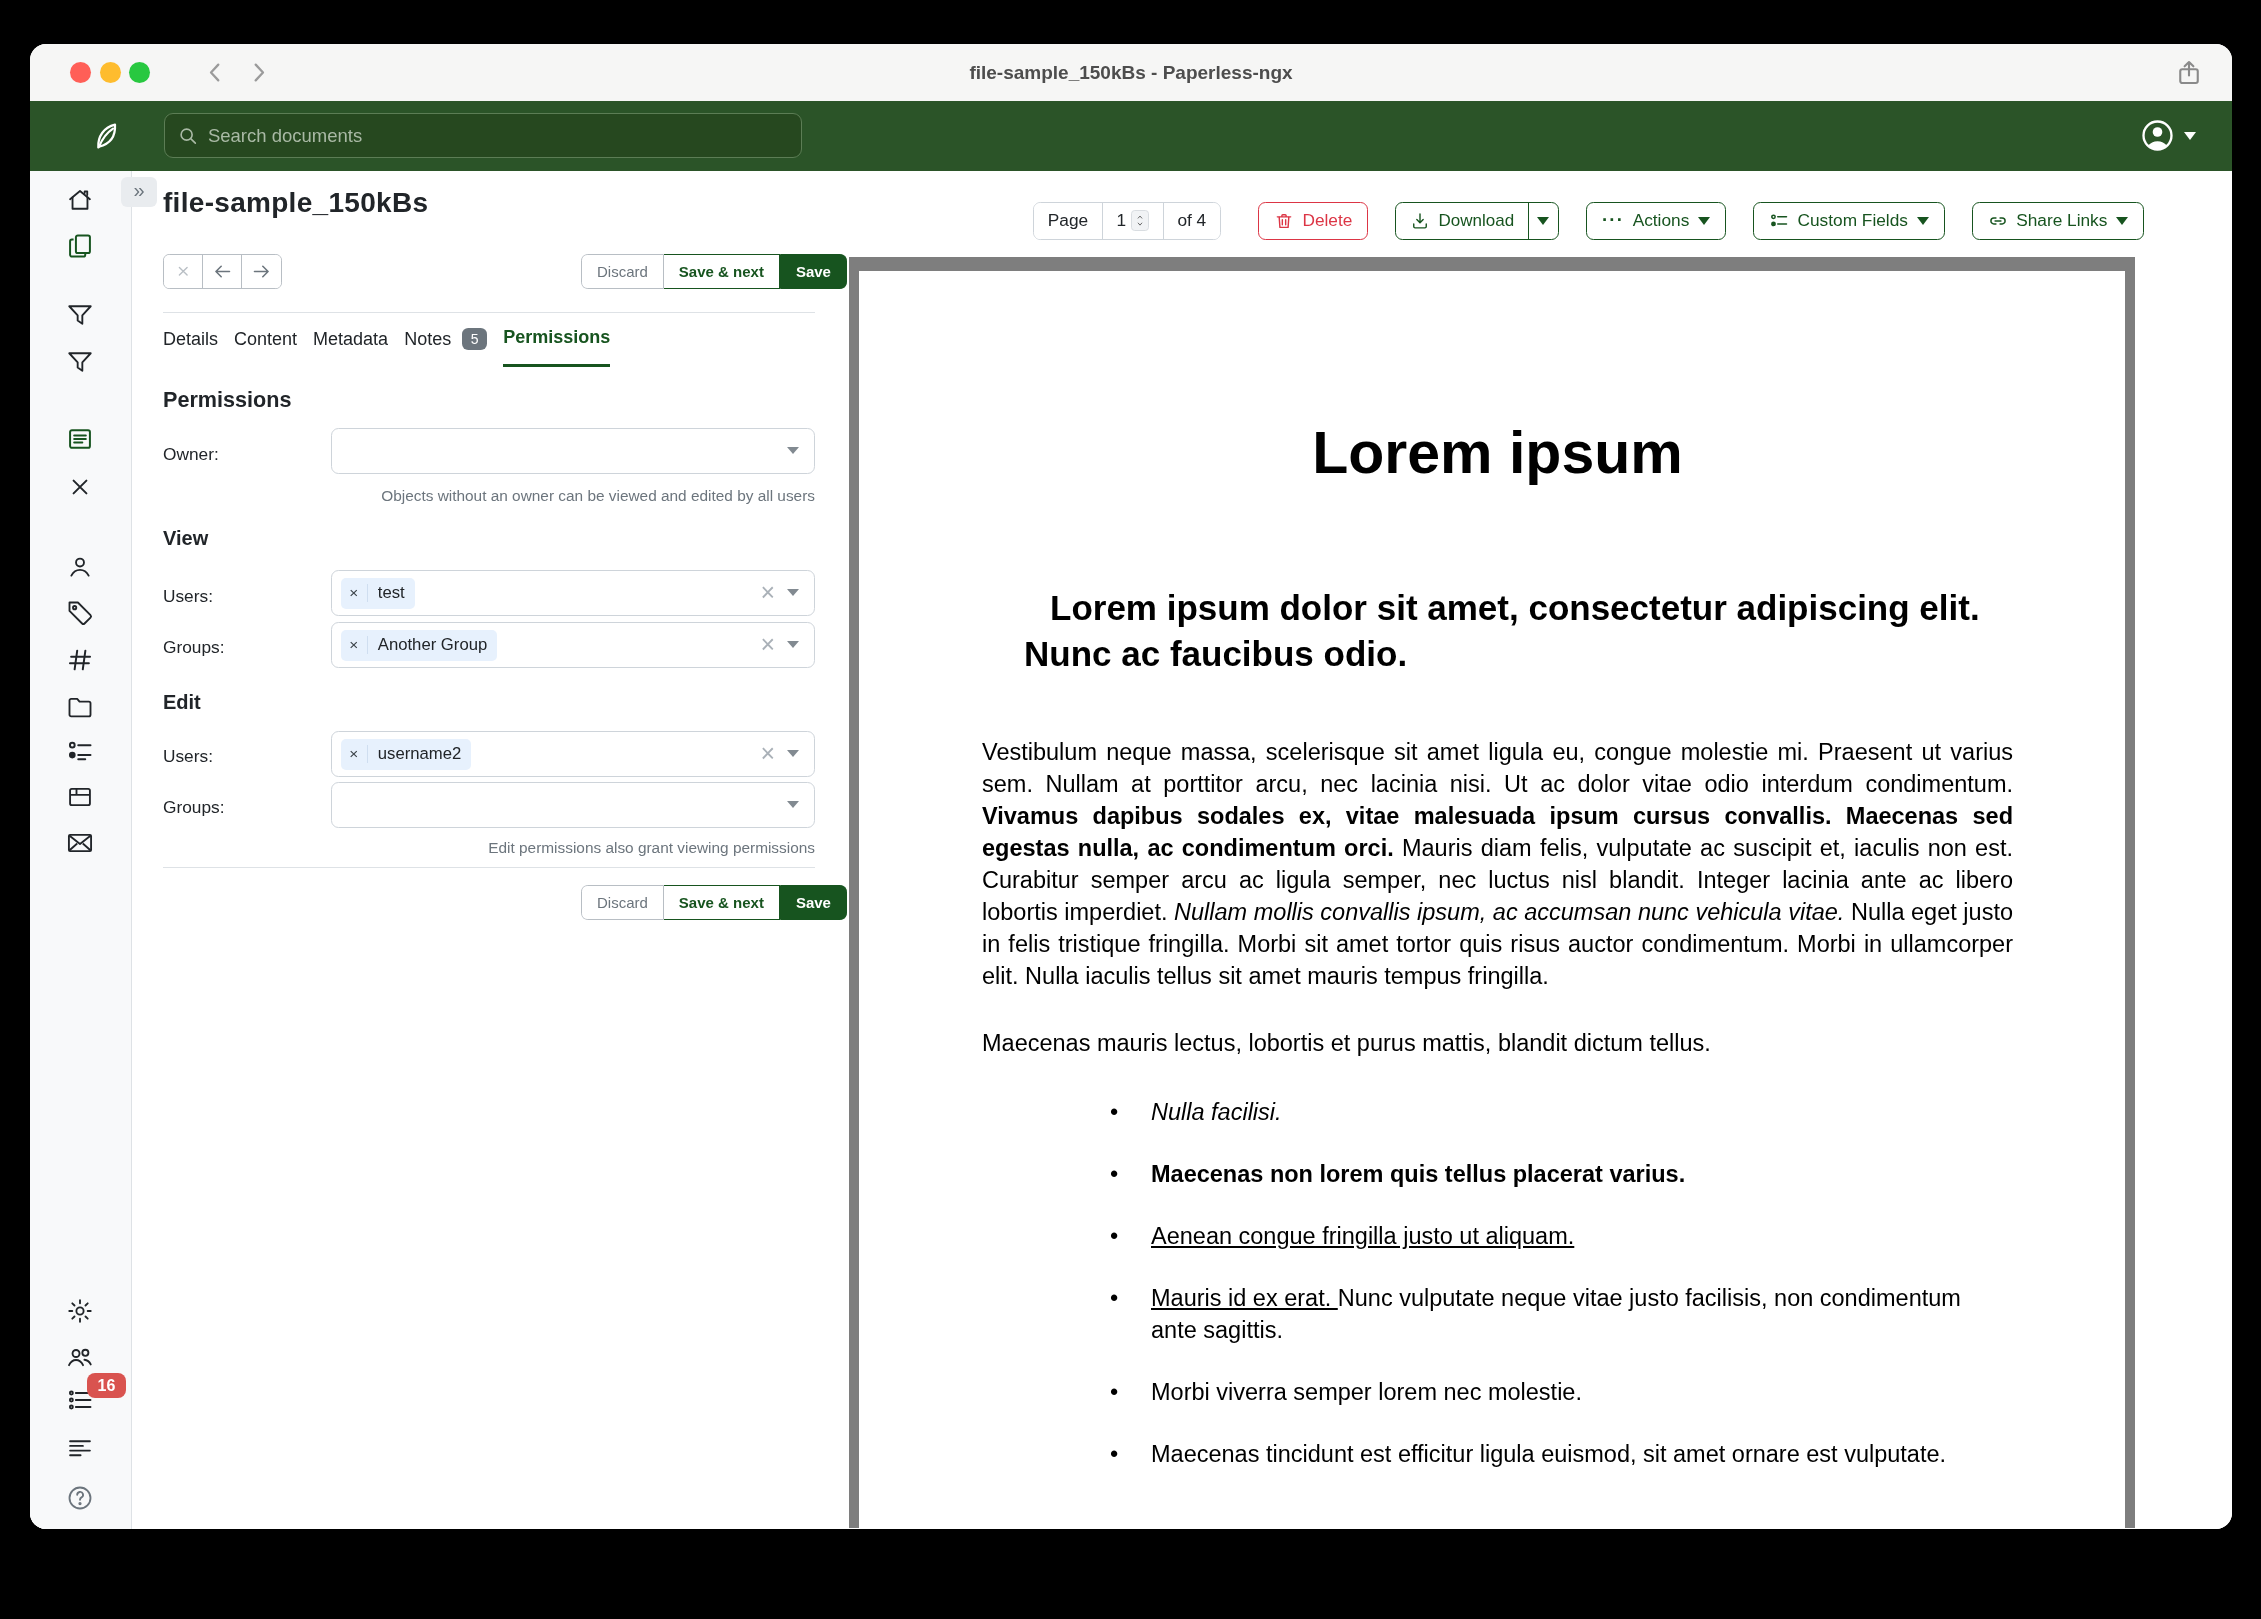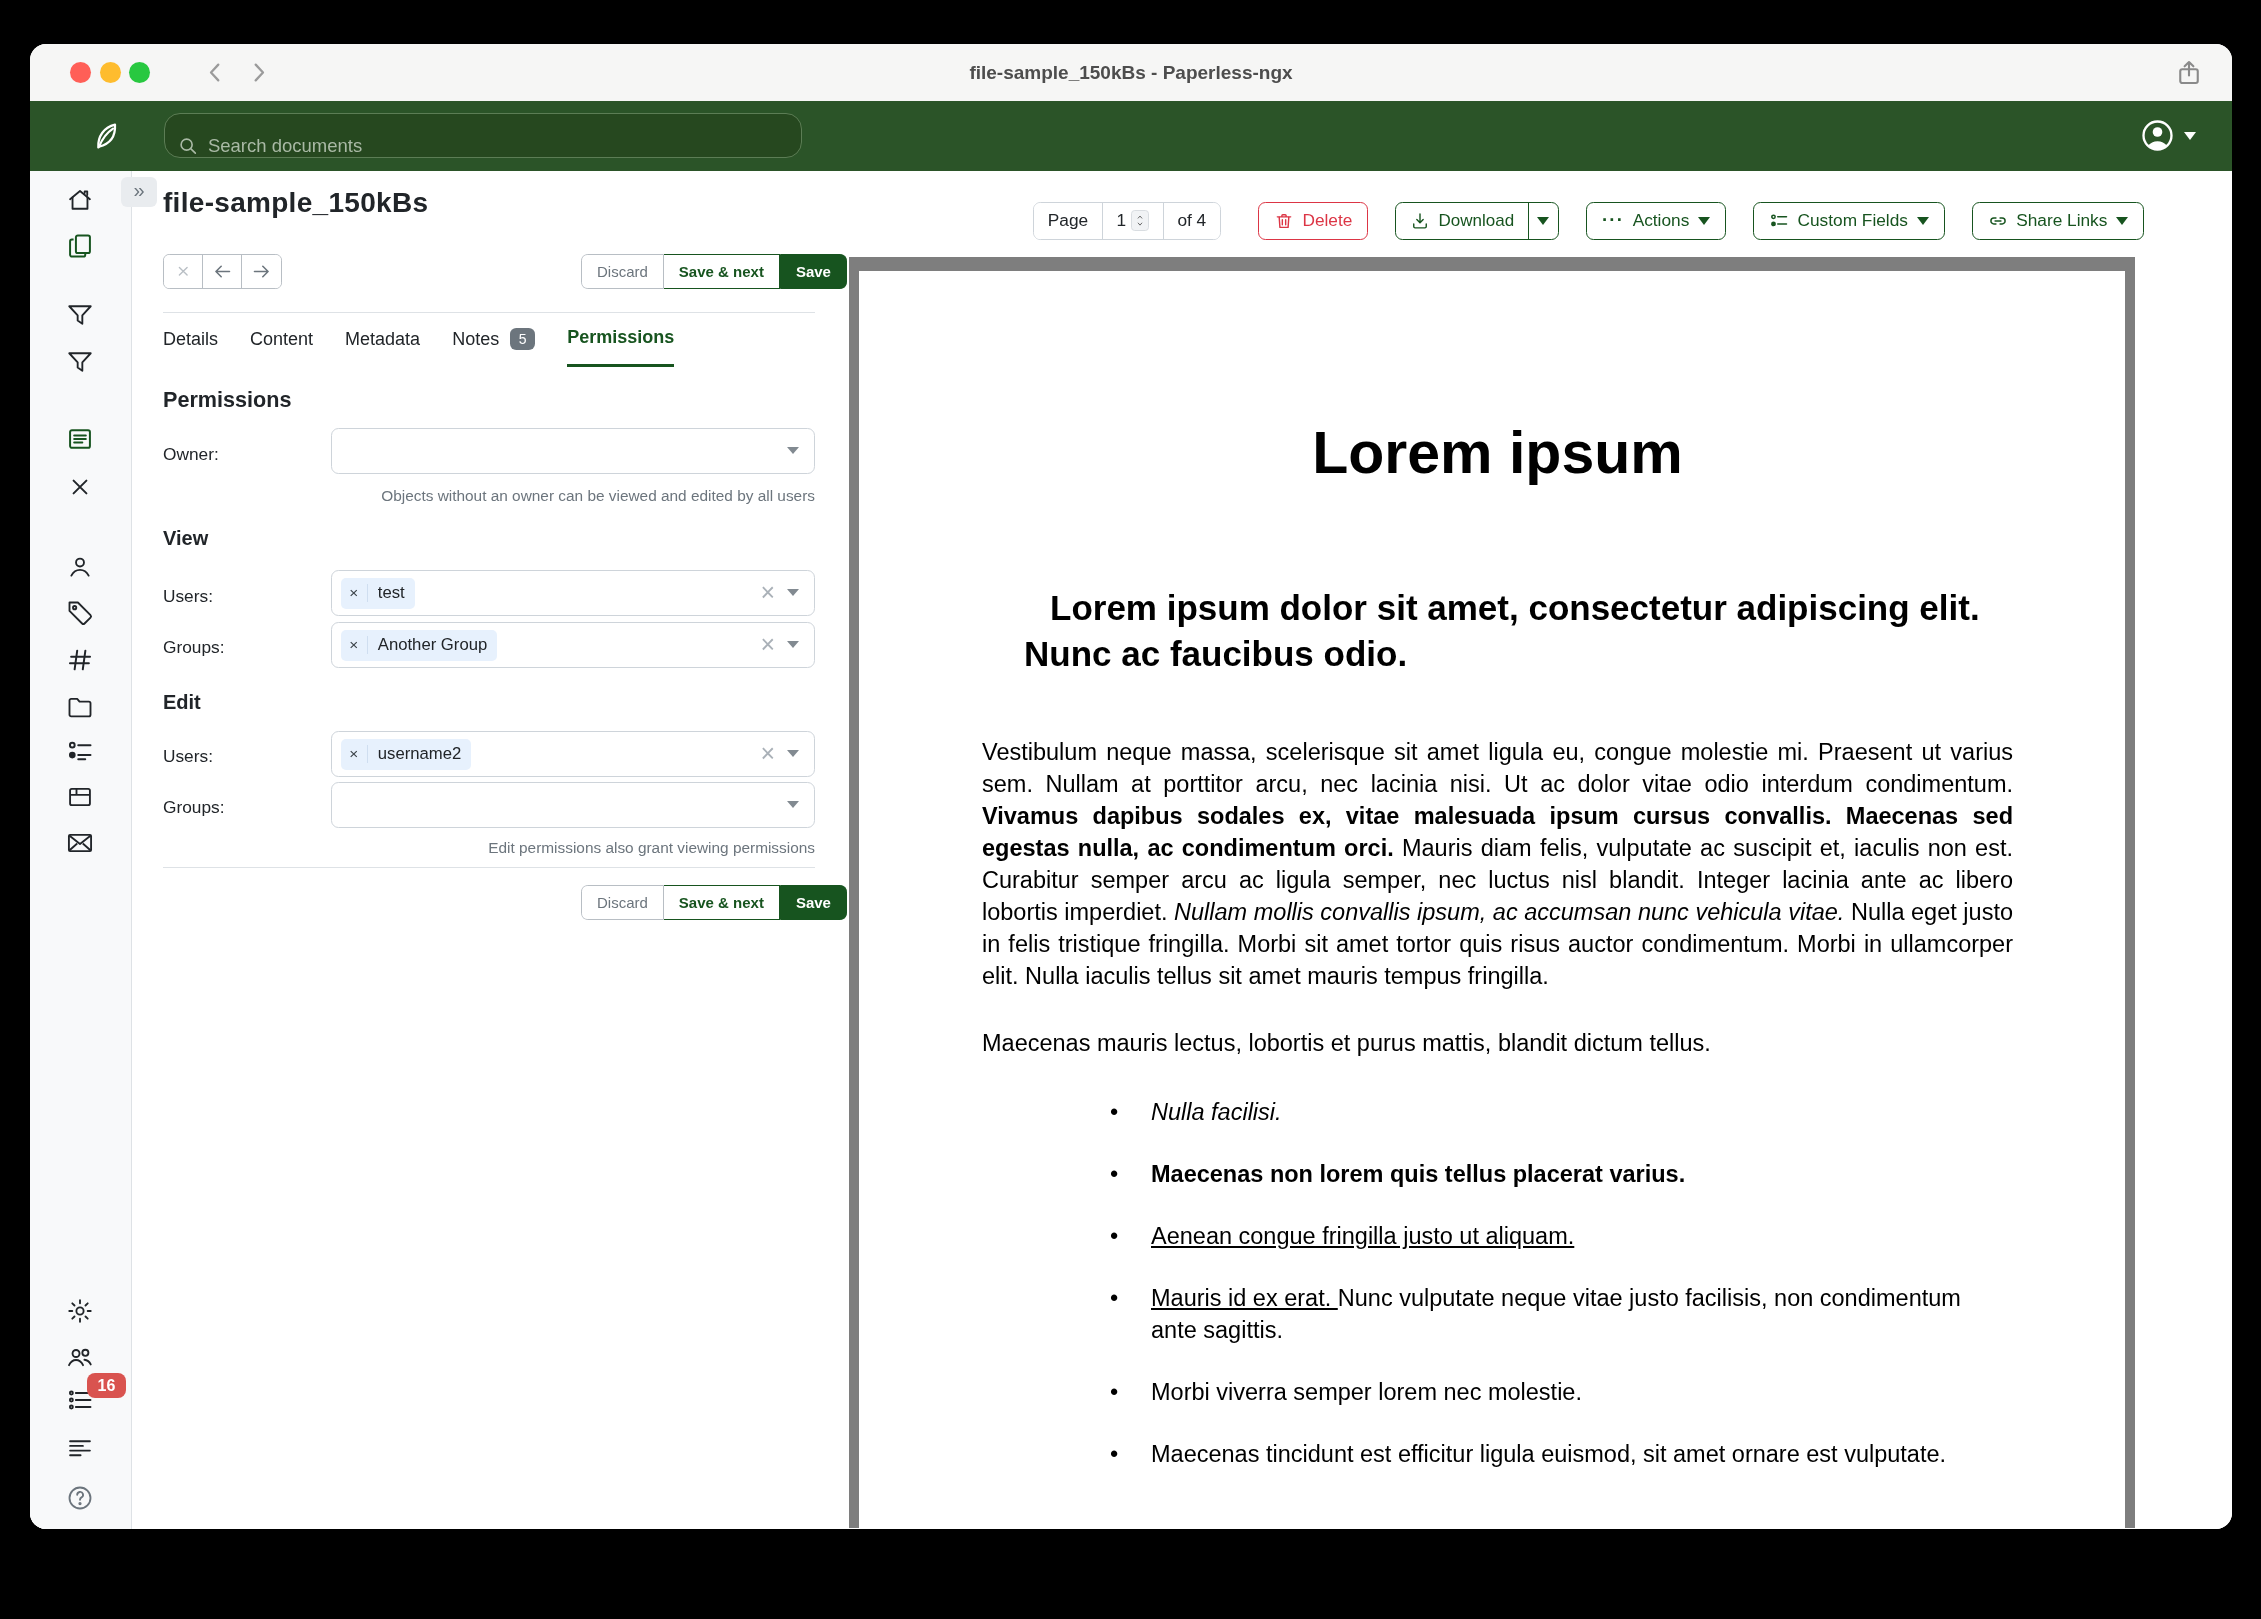--- a/index.html
+++ b/index.html
@@ -17,21 +17,21 @@
   .t-yellow{left:70px;background:#febc2e;}
   .t-green{left:99px;background:#28c840;}
   .nav-chev{position:absolute;top:15px;width:27px;height:27px;color:#9b9b9b;}
   .chev-back{left:172px;}
   .chev-fwd{left:215px;}
   .tb-title{position:absolute;left:0;right:0;top:0;height:57px;line-height:57px;text-align:center;font-size:19px;color:#4d4d4d;font-weight:700;}
   .tb-share{position:absolute;right:28px;top:13.6px;width:30px;height:30px;color:#8a8a8a;}
   
   .appbar{position:relative;height:70px;background:var(--header-green);}
   .logo{position:absolute;left:59px;top:18.5px;width:32px;height:32px;color:#fff;}
-  .searchbox{position:absolute;left:134px;top:12.3px;width:638px;height:45px;background:var(--search-green);border:1.2px solid #5c7d55;border-radius:16px;display:flex;align-items:flex-end;padding:0 12.3px;gap:8.6px;color:#a9b9a5;}
+  .searchbox{position:absolute;left:134px;top:12.3px;width:638px;height:45px;background:var(--search-green);border:1.2px solid #5c7d55;border-radius:9px;display:flex;align-items:center;padding:0 12.3px;gap:8.6px;color:#a9b9a5;}
   .searchbox .ph{font-size:18.5px;color:#a9b9a5;}
   .avatarbox{position:absolute;right:36px;top:17.3px;display:flex;align-items:center;gap:8.6px;color:#fff;}
   
   .content{position:relative;display:flex;height:1358px;background:#fff;}
   .sidebar{position:relative;width:102px;background:#f8f9fa;border-right:1.2px solid var(--light-border);flex:0 0 102px;}
   .sb-icon{position:absolute;left:36px;width:28px;height:28px;color:var(--ink);}
   .sb-icon.green{color:var(--green);}
   .sb-expand{position:absolute;left:91px;top:6.2px;width:36px;height:30px;background:#e9ecef;border-radius:6.2px;color:#6c757d;font-size:20px;line-height:27px;text-align:center;z-index:5;}
   .tasks-badge{position:absolute;left:57px;top:1202px;min-width:39px;height:25px;background:var(--badge-red);border-radius:8px;color:#fff;font-size:16px;font-weight:700;text-align:center;line-height:25px;padding:0 6.2px;z-index:3;}
   .main{position:relative;flex:1;}
@@ -56,21 +56,21 @@
   .navgroup .nbtn.dim{color:#b9bfc5;}
   .savegroup{position:absolute;display:flex;height:35px;border-radius:6.2px;overflow:hidden;}
   .savegroup.top{left:449px;top:83px;}
   .savegroup.bottom{left:449px;top:714px;}
   .sg-btn{display:flex;align-items:center;padding:0 15px;font-size:15px;background:#fff;}
   .sg-discard{border:1.2px solid #b8bec4;color:#6c757d;border-radius:6.2px 0 0 6.2px;}
   .sg-savenext{border:1.2px solid var(--green);border-left:none;color:var(--green);font-weight:600;}
   .sg-save{border:1.2px solid var(--green);background:var(--green);color:#fff;font-weight:600;border-radius:0 6.2px 6.2px 0;}
   .divider{position:absolute;left:31px;width:652px;height:1.2px;background:var(--light-border);}
   .d1{top:141px;} .d2{top:696px;}
-  .tabs{position:absolute;left:31px;top:156px;display:flex;align-items:center;gap:32px;justify-content:space-between;}
+  .tabs{position:absolute;left:31px;top:156px;display:flex;align-items:center;gap:16px;justify-content:space-between;}
   .tab{font-size:18px;color:var(--ink);padding-bottom:16px;}
   .tab.notes{display:flex;align-items:center;gap:11px;padding-bottom:16px;}
   .notes-badge{background:var(--muted);color:#fff;font-size:14px;border-radius:6.2px;padding:3.7px 8.6px;line-height:1;}
   .tab.active{color:var(--green);font-weight:700;border-bottom:3.1px solid var(--green);}
   .form-h1{position:absolute;left:31px;top:216px;font-size:21.6px;font-weight:600;color:var(--ink);}
   .sec-h{position:absolute;left:31px;font-size:20px;font-weight:600;color:var(--ink);}
   .lbl-left{position:absolute;left:31px;font-size:17.3px;color:var(--ink);}
   .select{position:absolute;left:199px;width:484px;height:46px;border:1.2px solid var(--border);border-radius:7.4px;background:#fff;display:flex;align-items:center;padding:0 8.6px;}
   .sel-caret{position:absolute;right:15px;top:50%;margin-top:-3.7px;width:0;height:0;border-left:6.2px solid transparent;border-right:6.2px solid transparent;border-top:7.4px solid #828a91;}
   .sel-clear{position:absolute;right:39px;top:50%;transform:translateY(-54%);font-size:25px;color:#aab1b8;font-weight:400;line-height:1;}

